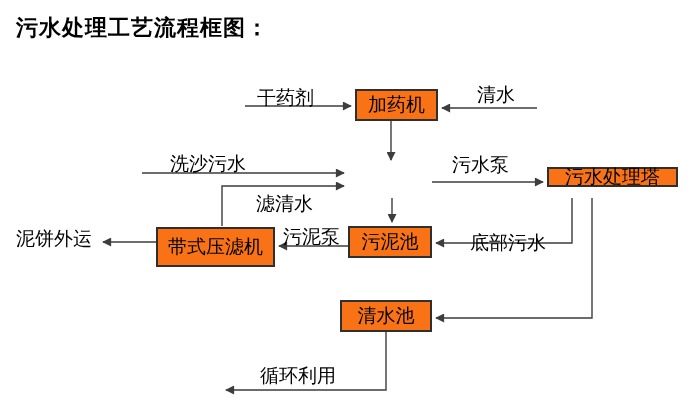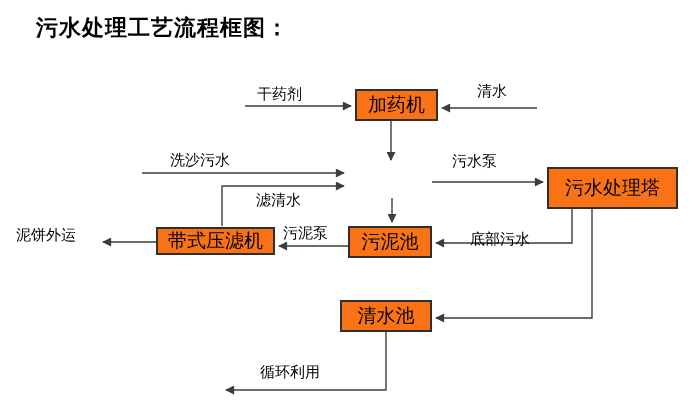--- a/index.html
+++ b/index.html
@@ -17,21 +17,20 @@
   }
   .title {
     position: absolute;
     left: 16px;
     top: 13px;
     font-size: 22px;
     font-weight: bold;
     letter-spacing: 1px;
     color: #000000;
     white-space: nowrap;
-    margin-left: 20px;
   }
   .arrows {
     position: absolute;
     left: 0;
     top: 0;
   }
   .arrows polyline {
     fill: none;
     stroke: #3d3d3d;
     stroke-width: 1.4;
@@ -43,21 +42,21 @@
     background: #f97316;
     display: flex;
     align-items: center;
     justify-content: center;
     font-size: 19px;
     color: #000000;
     white-space: nowrap;
   }
   .lbl {
     position: absolute;
-    font-size: 15px;
+    font-size: 19px;
     color: #000000;
     white-space: nowrap;
   }
 </style>
 </head>
 <body>
 
 <div class="canvas">
 
   <div class="title">污水处理工艺流程框图：</div>
@@ -76,23 +75,23 @@
     <polyline points="432,182 543,182" marker-end="url(#ah)"></polyline>
     <polyline points="392,198 392,222" marker-end="url(#ah)"></polyline>
     <polyline points="572,198 572,243 436,243" marker-end="url(#ah)"></polyline>
     <polyline points="592,198 592,318 436,318" marker-end="url(#ah)"></polyline>
     <polyline points="348,246 279,246" marker-end="url(#ah)"></polyline>
     <polyline points="156,242 103,242" marker-end="url(#ah)"></polyline>
     <polyline points="386,332 386,390 226,390" marker-end="url(#ah)"></polyline>
   </svg>
 
   <div class="box" style="left:355px; top:89px; width:83px; height:32px;">加药机</div>
-  <div class="box" style="left:547px; top:167px; width:131px; height:42px;">污水处理塔</div>
+  <div class="box" style="left:547px; top:167px; width:131px; height:20px;">污水处理塔</div>
   <div class="box" style="left:348px; top:226px; width:84px; height:32px;">污泥池</div>
-  <div class="box" style="left:156px; top:227px; width:119px; height:28px;">带式压滤机</div>
+  <div class="box" style="left:156px; top:227px; width:119px; height:40px;">带式压滤机</div>
   <div class="box" style="left:340px; top:300px; width:92px; height:32px;">清水池</div>
 
   <span class="lbl" style="left:257px; top:85px;">干药剂</span>
   <span class="lbl" style="left:477px; top:82px;">清水</span>
   <span class="lbl" style="left:170px; top:151px;">洗沙污水</span>
   <span class="lbl" style="left:452px; top:152px;">污水泵</span>
   <span class="lbl" style="left:256px; top:191px;">滤清水</span>
   <span class="lbl" style="left:283px; top:224px;">污泥泵</span>
   <span class="lbl" style="left:470px; top:230px;">底部污水</span>
   <span class="lbl" style="left:16px; top:226px;">泥饼外运</span>

